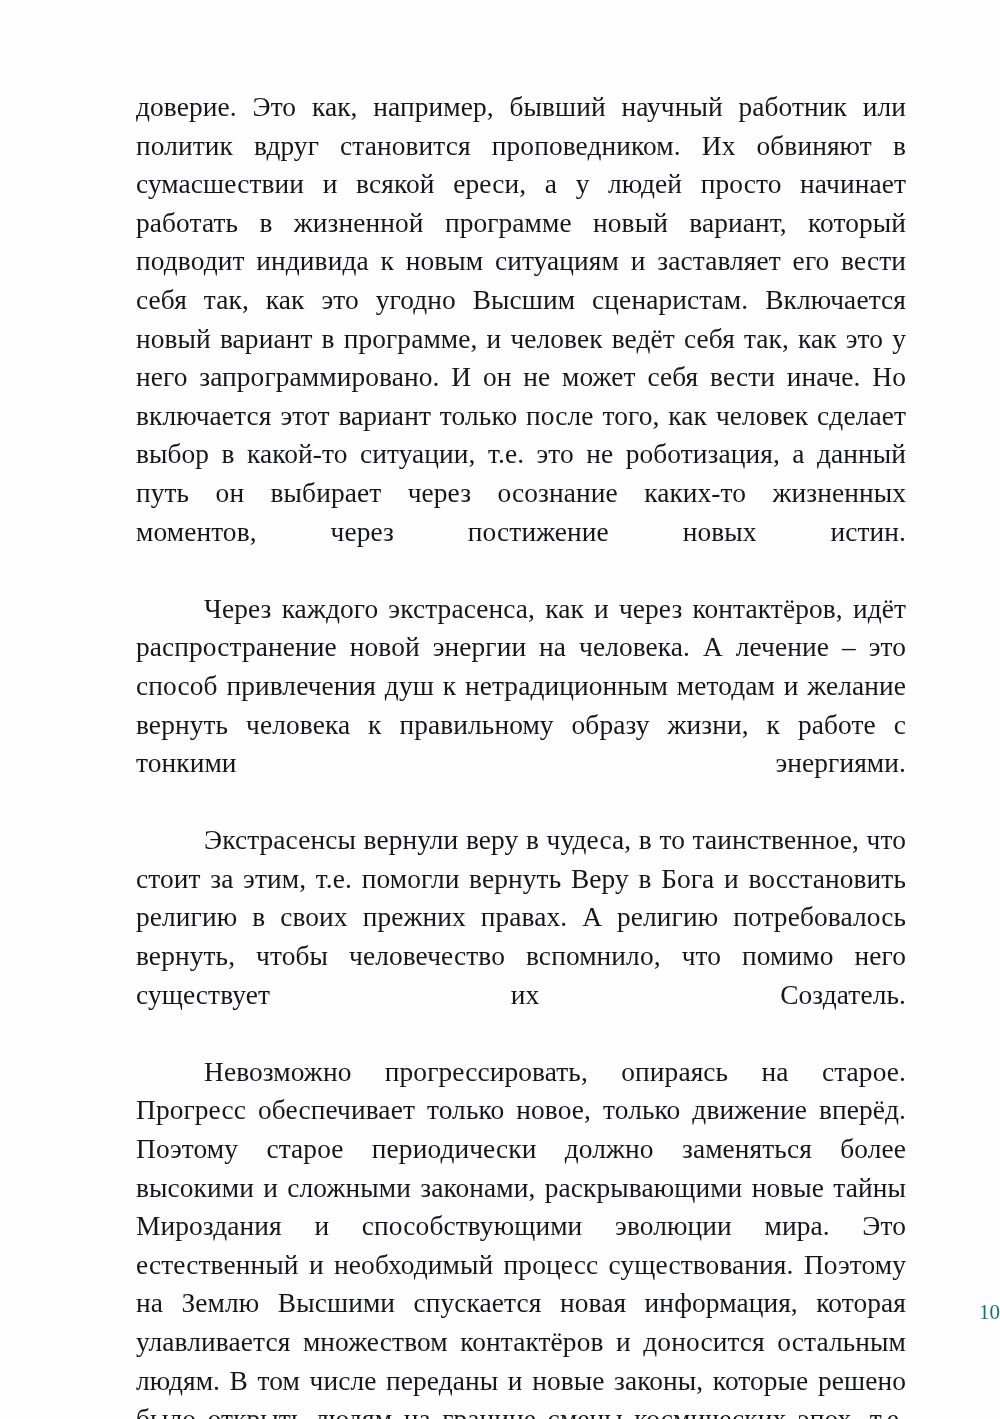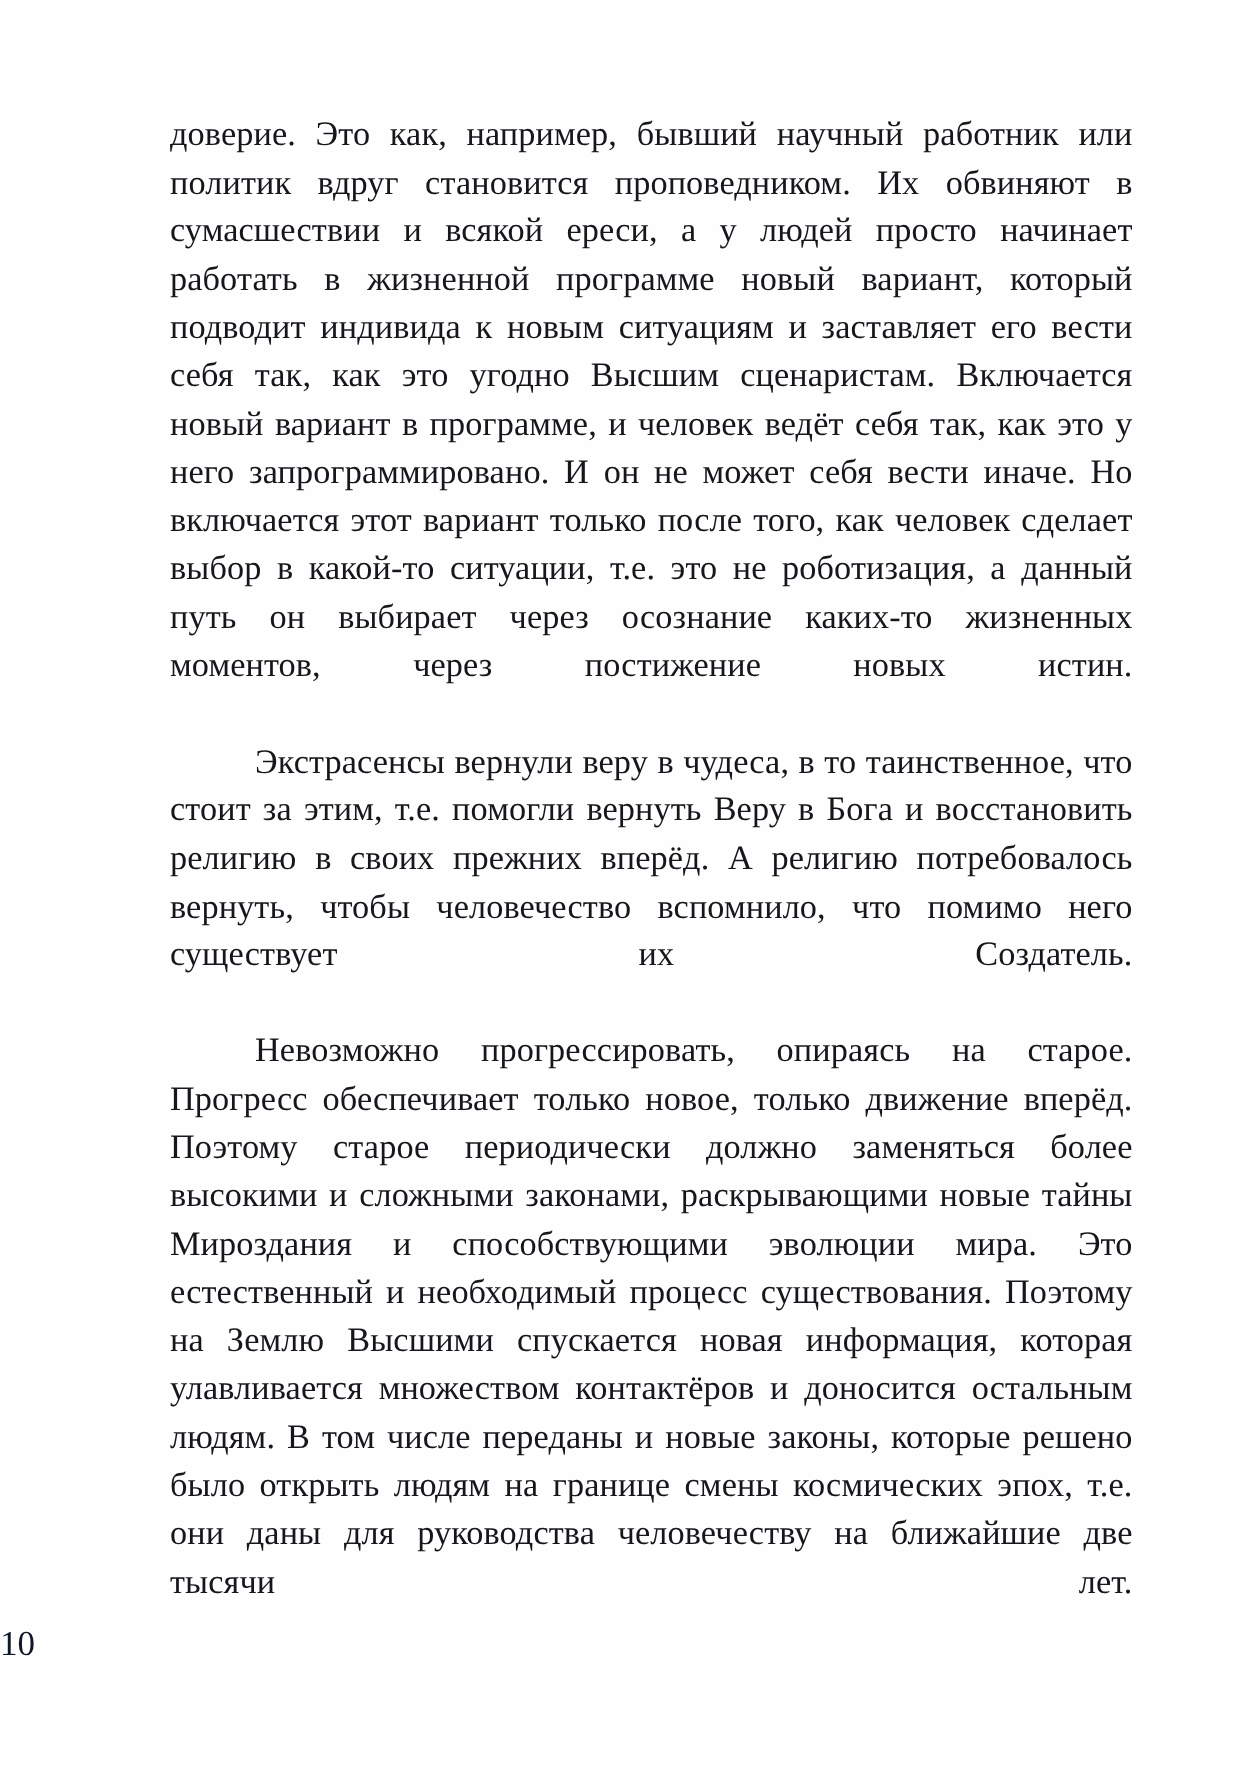--- a/index.html
+++ b/index.html
@@ -50,37 +50,38 @@
     content: "";
     display: inline-block;
     width: 100%;
   }
 
   .page-number {
     position: absolute;
     left: 0;
     right: 0;
     top: 1300px;
-    text-align: left;
+    text-align: right;
     font-family: "Liberation Serif", "DejaVu Serif", serif;
-    font-size: 28px;
-    color: #0f172a;
+    font-size: 21px;
+    color: #0f766e;
   }
 </style>
 </head>
 <body>
 
 <div class="page">
 
   <div class="text-block">
 
     <p class="para continuation">доверие. Это как, например, бывший научный работник или политик вдруг становится проповедником. Их обвиняют в сумасшествии и всякой ереси, а у людей просто начинает работать в жизненной программе новый вариант, который подводит индивида к новым ситуациям и заставляет его вести себя так, как это угодно Высшим сценаристам. Включается новый вариант в программе, и человек ведёт себя так, как это у него запрограммировано. И он не может себя вести иначе. Но включается этот вариант только после того, как человек сделает выбор в какой-то ситуации, т.е. это не роботизация, а данный путь он выбирает через осознание каких-то жизненных моментов, через постижение новых истин.</p>
 
+    <p class="para">Через каждого экстрасенса, как и через контактёров, идёт распространение новой энергии на человека. А лечение – это способ привлечения душ к нетрадиционным методам и желание вернуть человека к правильному образу жизни, к работе с тонкими энергиями.</p>
 
-    <p class="para">Экстрасенсы вернули веру в чудеса, в то таинственное, что стоит за этим, т.е. помогли вернуть Веру в Бога и восстановить религию в своих прежних вперёд. А религию потребовалось вернуть, чтобы человечество вспомнило, что помимо него существует их Создатель.</p>
+    <p class="para">Экстрасенсы вернули веру в чудеса, в то таинственное, что стоит за этим, т.е. помогли вернуть Веру в Бога и восстановить религию в своих прежних правах. А религию потребовалось вернуть, чтобы человечество вспомнило, что помимо него существует их Создатель.</p>
 
 
     <p class="para">Невозможно прогрессировать, опираясь на старое. Прогресс обеспечивает только новое, только движение вперёд. Поэтому старое периодически должно заменяться более высокими и сложными законами, раскрывающими новые тайны Мироздания и способствующими эволюции мира. Это естественный и необходимый процесс существования. Поэтому на Землю Высшими спускается новая информация, которая улавливается множеством контактёров и доносится остальным людям. В том числе переданы и новые законы, которые решено было открыть людям на границе смены космических эпох, т.е. они даны для руководства человечеству на ближайшие две тысячи лет.</p>
 
   </div>
 
   <div class="page-number">10</div>
 
 </div>
 

